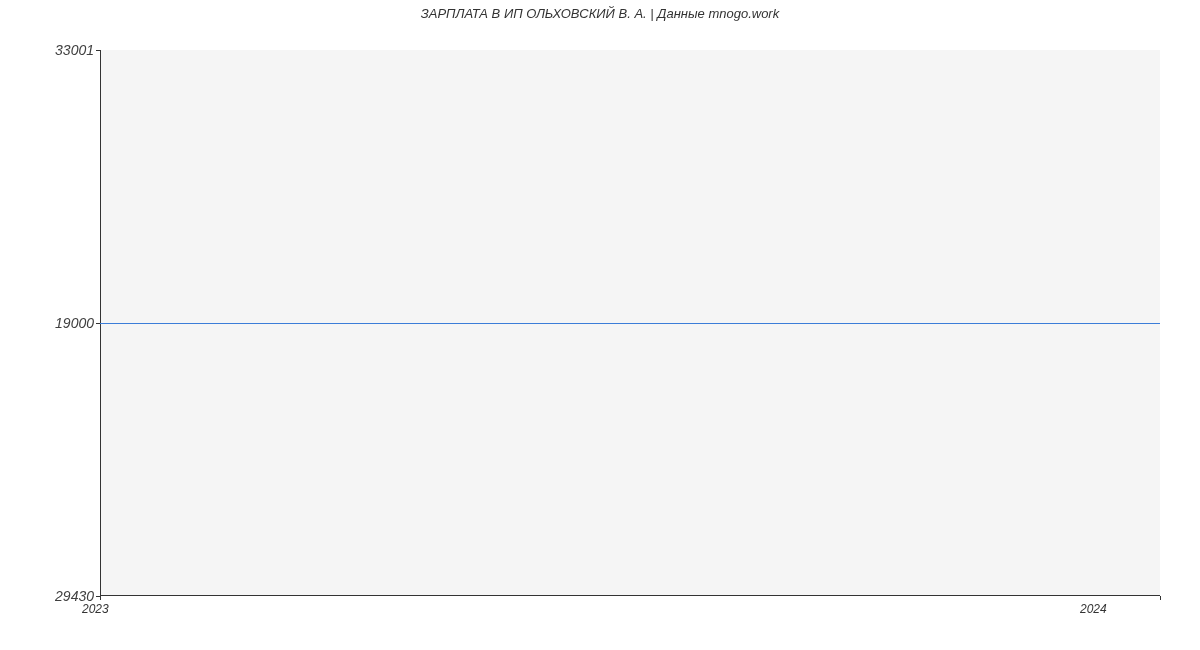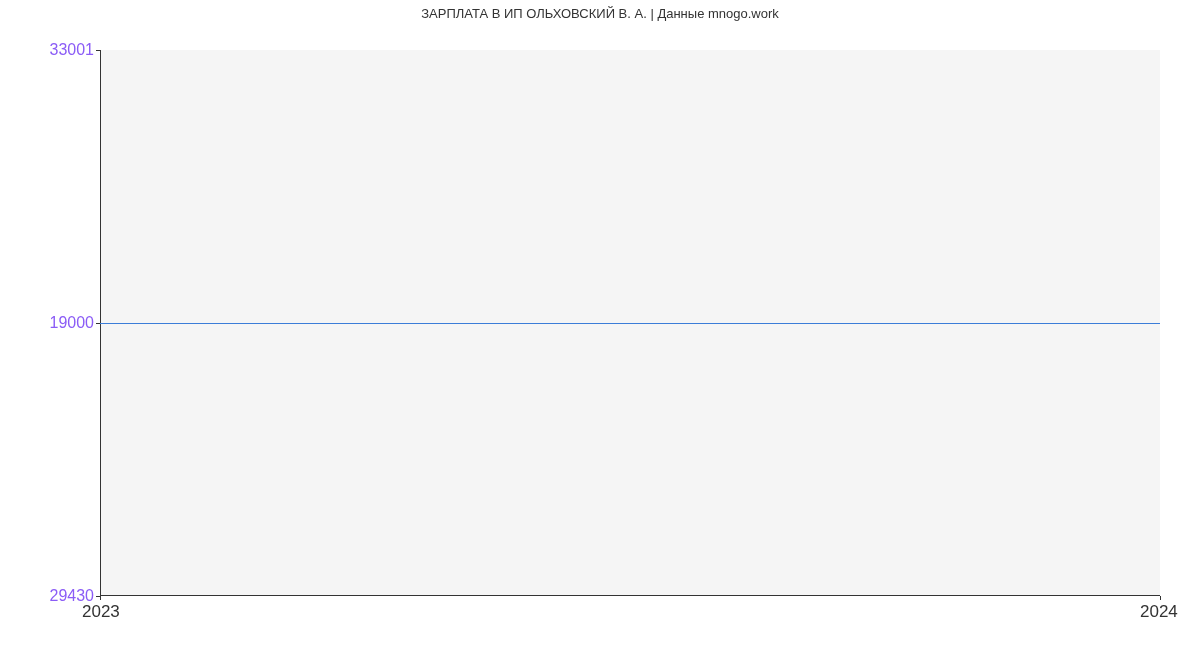--- a/index.html
+++ b/index.html
@@ -8,20 +8,21 @@
     width: 1200px;
     height: 650px;
     background: #ffffff;
     font-family: "Helvetica Neue", Helvetica, Arial, sans-serif;
     color: #333;
   }
   .chart-wrap {
     position: relative;
     width: 1200px;
     height: 545px;
+    font-style: italic;
   }
   .title {
     position: absolute;
     top: 6px;
     left: 0;
     width: 1200px;
     text-align: center;
     font-size: 13px;
     color: #333;
   }
@@ -32,37 +33,37 @@
     width: 1060px;
     height: 546px;
     background: #f5f5f5;
     border-left: 1px solid #333;
     border-bottom: 1px solid #333;
     box-sizing: border-box;
   }
   .y-tick-label {
     position: absolute;
     right: 1106px; 
-    font-size: 16px;
-    color: #8b5cf6;
+    font-size: 14px;
+    color: #404040;
     text-align: right;
     transform: translateY(-50%);
     margin-left: 24px;
   }
   .y-tick-label.top    { top: 50px; }
   .y-tick-label.mid    { top: 323px; }
   .y-tick-label.bottom { top: 596px; }
   .x-tick-label {
     position: absolute;
     top: 602px;
-    font-size: 17px;
+    font-size: 12px;
     color: #333;
   }
   .x-tick-label.left  { left: 82px; }
-  .x-tick-label.right { left: 1140px; }
+  .x-tick-label.right { left: 1080px; }
   .y-tick-mark {
     position: absolute;
     left: 96px;
     width: 4px;
     height: 1px;
     background: #333;
   }
   .y-tick-mark.top    { top: 50px; }
   .y-tick-mark.mid    { top: 323px; }
   .y-tick-mark.bottom { top: 596px; }

